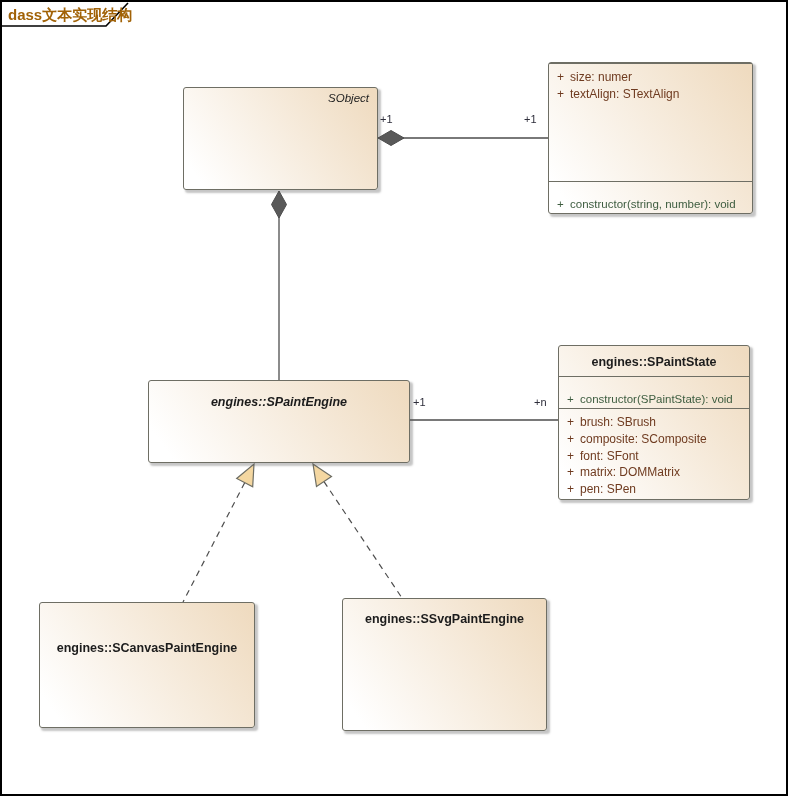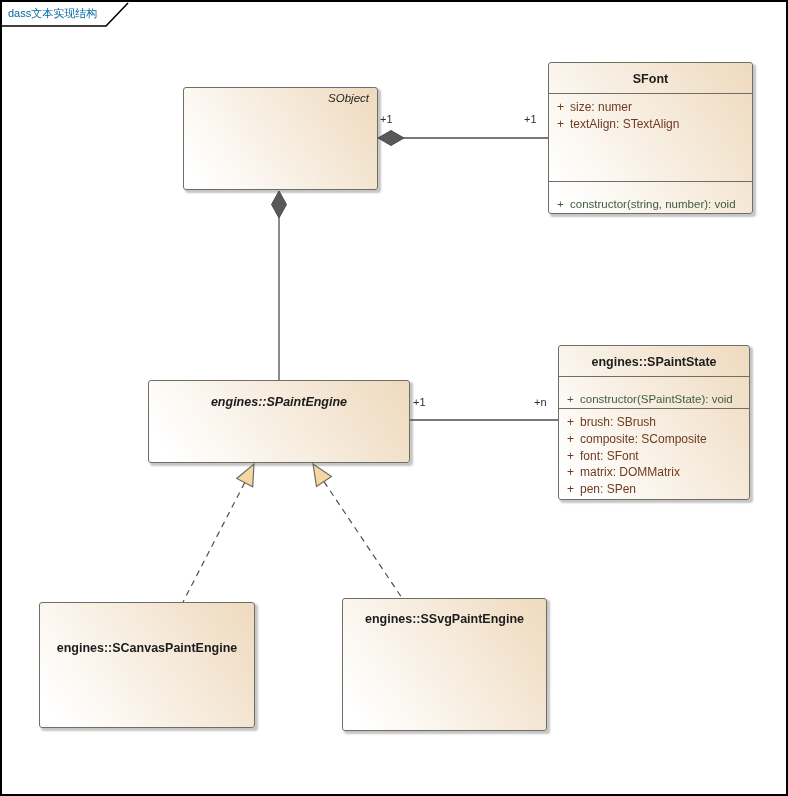--- a/index.html
+++ b/index.html
@@ -41,21 +41,21 @@
   .member{white-space:nowrap;font-size:12px;}
   .attrs-5 .member{height:16.8px;line-height:16.8px;color:var(--attribute-text);}
   .ops-1 .member{height:17px;line-height:17px;color:var(--operation-text);font-size:11.5px;}
   .vis{display:inline-block;padding-left:8px;width:21px;box-sizing:border-box;}
 
   .mult{
     position:absolute;font-size:11px;color:var(--mult-text);
   }
   #frame-tab-label{
     position:absolute;left:8px;top:6px;
-    font-weight:normal;font-size:11px;color:#0369a1;
+    font-weight:bold;font-size:15px;color:#a16207;
   }
 </style>
 </head>
 <body>
 
 <svg id="connector-layer" viewBox="0 0 788 796" xmlns="http://www.w3.org/2000/svg">
 
   <rect class="frame-stroke" x="1" y="1" width="786" height="794" stroke-width="2"></rect>
   <path class="frame-stroke" d="M 2 26 L 106 26 L 128 3" stroke-width="1.6"></path>
 
@@ -74,23 +74,20 @@
   <polygon class="tri" points="313,464 331.5,476.6 316.5,486.6"></polygon>
 </svg>
 
 <div id="frame-tab-label">dass文本实现结构</div>
 
 <div class="uml-class" style="left:183px;top:87px;width:195px;height:103px;">
   <div class="stereotype">SObject</div>
 </div>
 
 <div class="uml-class compartmented" style="left:548px;top:62px;width:205px;height:152px;">
-  <div class="c-header">
-    <div class="class-title">SFont</div>
-  </div>
   <div class="compartment attrs-5">
     <div class="member"><span class="vis">+</span><span>size: numer</span></div>
     <div class="member"><span class="vis">+</span><span>textAlign: STextAlign</span></div>
   </div>
   <div class="compartment ops-1">
     <div class="member"><span class="vis">+</span><span>constructor(string, number): void</span></div>
   </div>
 </div>
 
 <div class="uml-class abstract" style="left:148px;top:380px;width:262px;height:83px;">

